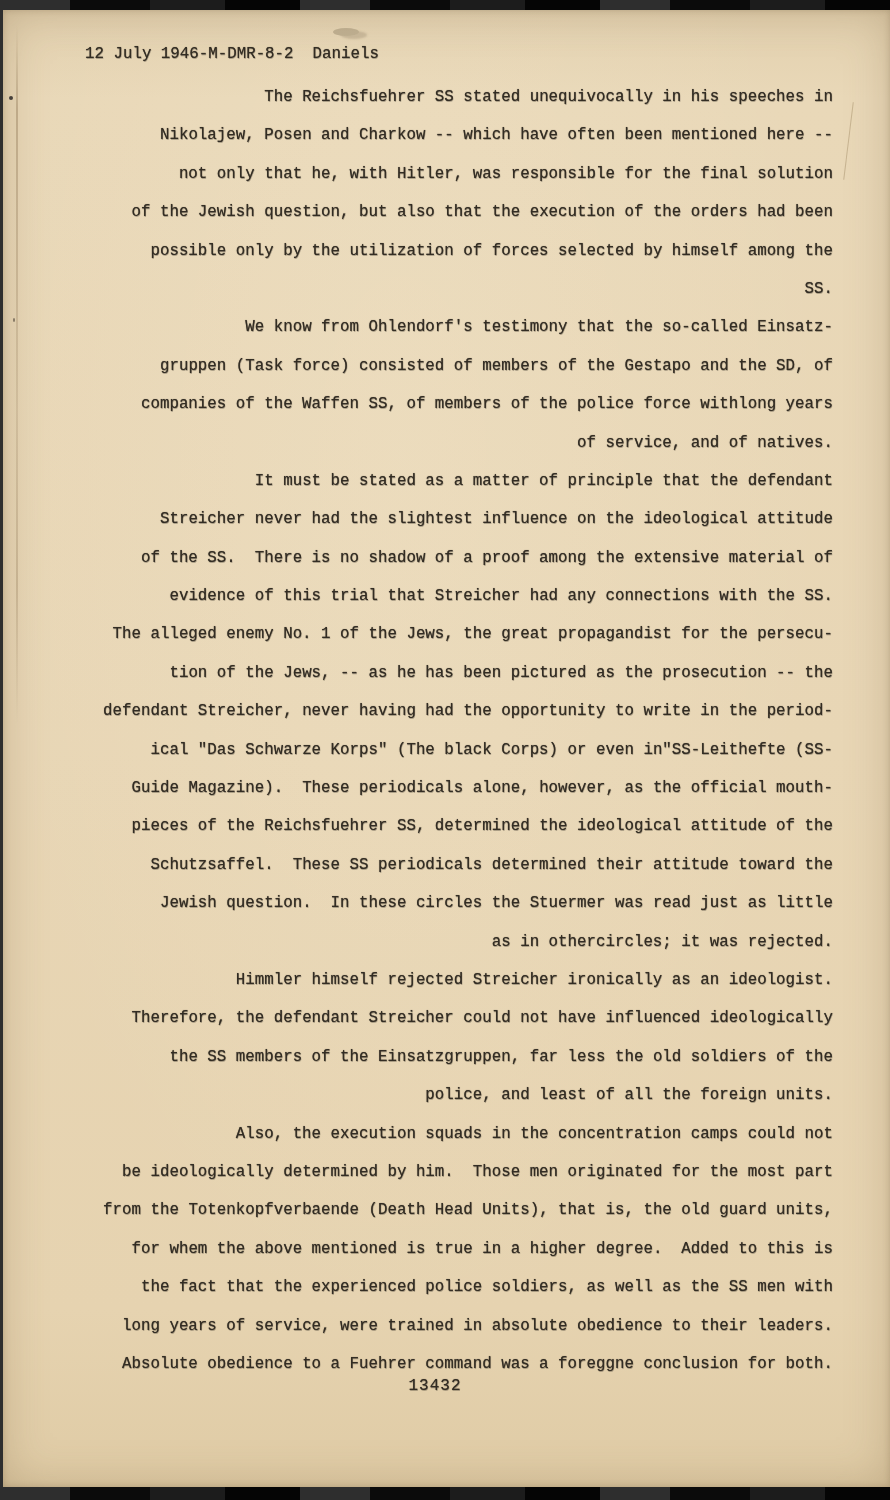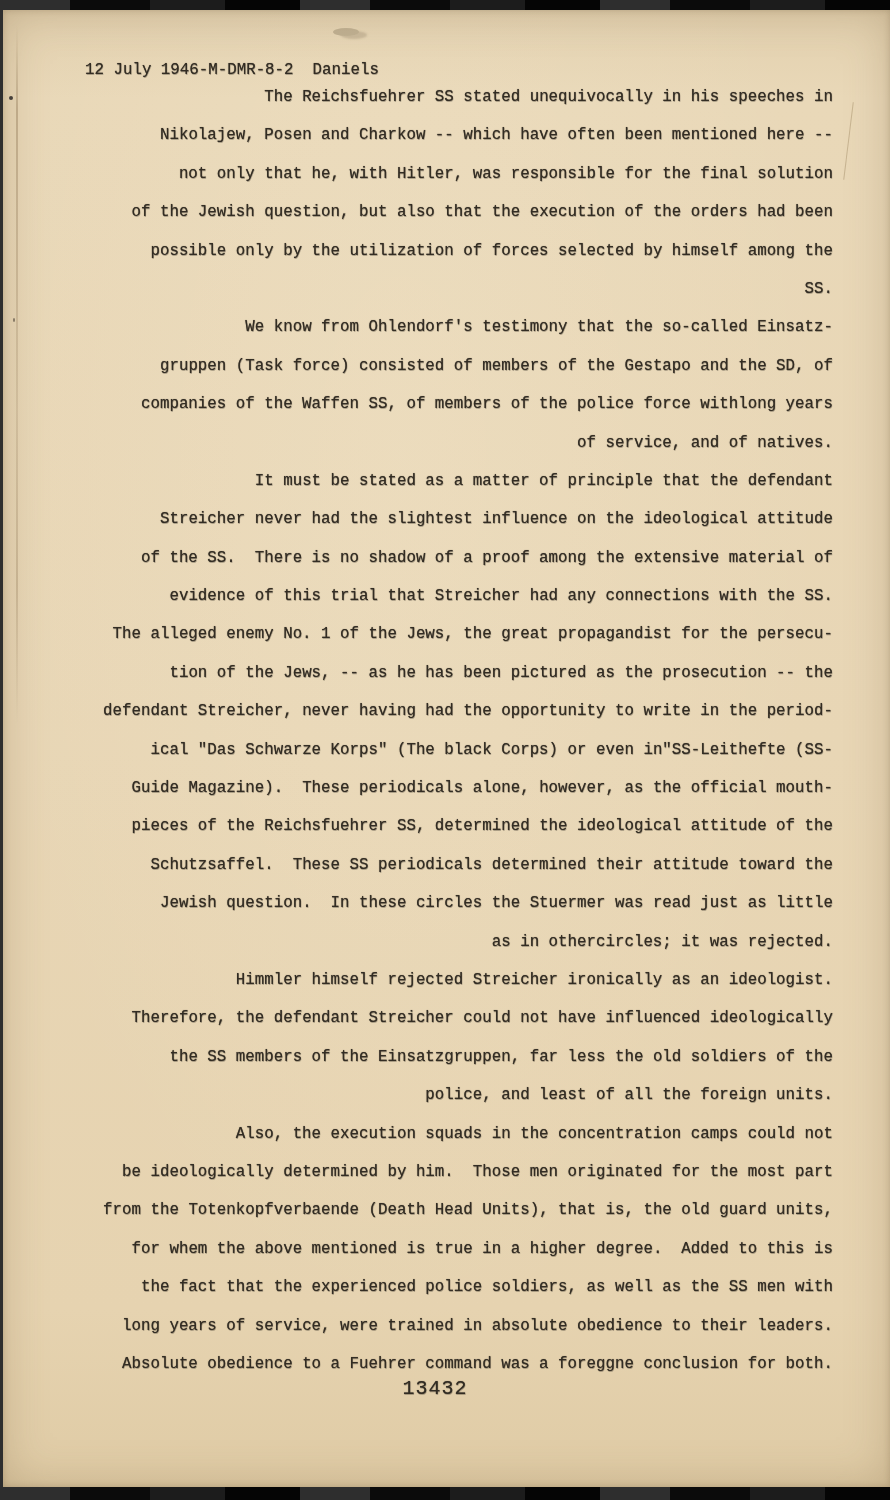--- a/index.html
+++ b/index.html
@@ -45,31 +45,31 @@
     position: absolute; left: 330px; top: 18px; width: 26px; height: 8px;
     background: rgba(120,105,80,0.35); border-radius: 50%;
     box-shadow: 8px 3px 2px rgba(120,105,80,0.25);
   }
   .ink {
     color: rgba(47,41,33,0.92);
     text-shadow: 0 0 0.8px rgba(60,52,42,0.85), 0.5px 0.5px 0.6px rgba(60,52,42,0.30);
   }
   .doc-header {
     position: absolute; left: 82px; top: 35px;
-    font-size: 15.8px; white-space: pre; margin-top: 16px;
+    font-size: 15.8px; white-space: pre;
   }
   .text-block {
     position: absolute; left: 82px; top: 68px; width: 748px;
     font-size: 15.8px; line-height: 38.4px; white-space: pre; text-align: right;
   }
   .line { height: 38.4px; }
   .line.indent { padding-left: 93px; }
   .page-number {
     position: absolute; left: 82px; top: 1367px; width: 700px;
-    text-align: center; font-size: 20px; letter-spacing: 1px;
+    text-align: center; font-size: 16px; letter-spacing: 1px;
   }
 </style>
 </head>
 <body>
 
 <div class="paper">
   <div class="smudge-top"></div>
   <div class="crease"></div>
   <div class="speck-a"></div>
   <div class="speck-b"></div>

